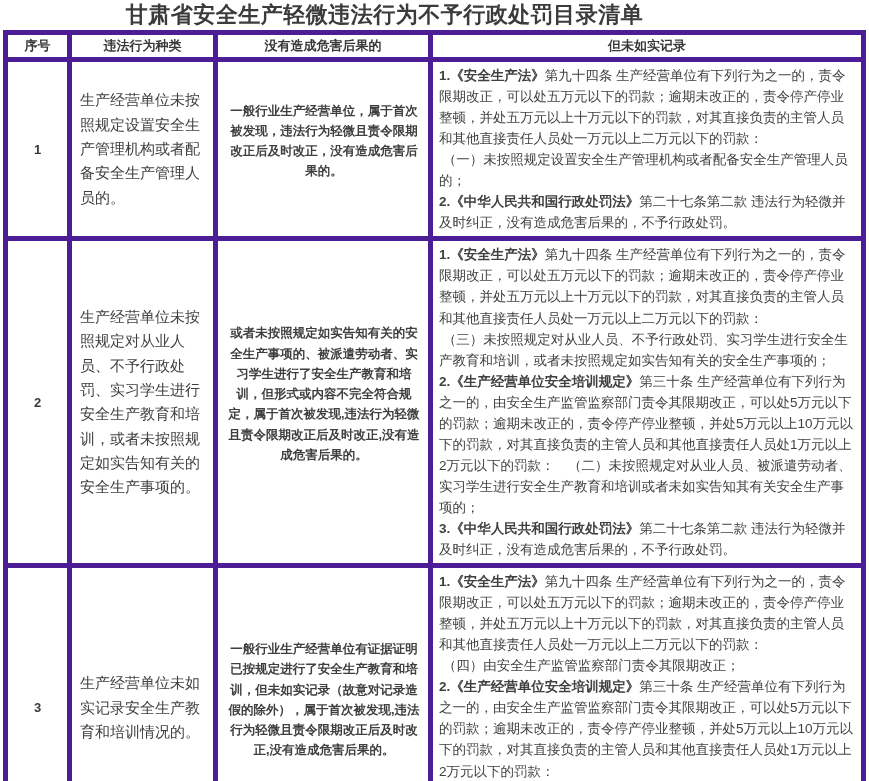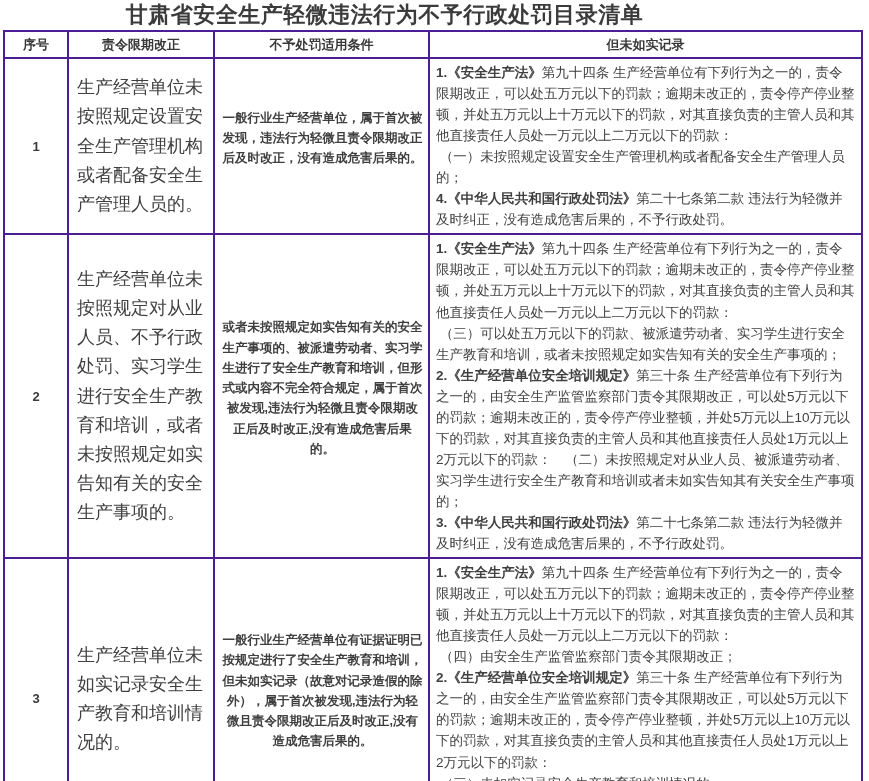--- a/index.html
+++ b/index.html
@@ -24,21 +24,21 @@
     border-collapse: collapse;
     table-layout: fixed;
     margin-left: 3px;
     width: 858px;
   }
   table.catalog col.c-num   { width: 64px; }
   table.catalog col.c-viol  { width: 146px; }
   table.catalog col.c-cond  { width: 215px; }
   table.catalog col.c-legal { width: 433px; }
   table.catalog th, table.catalog td {
-    border: 2px solid #4c1d95;
+    border: 5px solid #4c1d95;
     background: #ffffff;
   }
   table.catalog thead tr { height: 27px; }
   table.catalog th {
     font-size: 13px;
     font-weight: bold;
     color: #383838;
     text-align: center;
     vertical-align: middle;
     padding: 2px 4px;
@@ -50,21 +50,21 @@
   tbody tr:nth-child(4) { height: 160px; }
   td.num-cell {
     text-align: center;
     vertical-align: middle;
     font-size: 13px;
     font-weight: bold;
     color: #3a3a3a;
   }
   td.viol-cell {
     vertical-align: middle;
-    font-size: 18px;
+    font-size: 15px;
     line-height: 1.62;
     padding: 4px 5px 4px 8px;
     text-align: left;
   }
   td.cond-cell {
     vertical-align: middle;
     font-size: 12.5px;
     line-height: 1.62;
     padding: 4px 5px 20px 7px;
     text-align: center;
@@ -88,44 +88,44 @@
 <table class="catalog">
   <colgroup>
     <col class="c-num">
       <col class="c-viol">
       <col class="c-cond">
       <col class="c-legal">
   </colgroup>
   <thead>
     <tr>
       <th>序号</th>
-      <th>责令限期改正</th>
-      <th>不予处罚适用条件</th>
+      <th>违法行为种类</th>
+      <th>没有造成危害后果的</th>
       <th>但未如实记录</th>
     </tr>
   </thead>
   <tbody>
   <tr>
     <td class="num-cell">1</td>
     <td class="viol-cell">生产经营单位未按照规定设置安全生产管理机构或者配备安全生产管理人员的。</td>
     <td class="cond-cell">一般行业生产经营单位，属于首次被发现，违法行为轻微且责令限期改正后及时改正，没有造成危害后果的。</td>
     <td class="legal-cell">
           <div class="legal-seg"><b>1.《安全生产法》</b>第九十四条 生产经营单位有下列行为之一的，责令限期改正，可以处五万元以下的罚款；逾期未改正的，责令停产停业整顿，并处五万元以上十万元以下的罚款，对其直接负责的主管人员和其他直接责任人员处一万元以上二万元以下的罚款：</div>
           <div class="legal-seg"> （一）未按照规定设置安全生产管理机构或者配备安全生产管理人员的；</div>
-          <div class="legal-seg"><b>4.《中华人民共和国行政处罚法》</b>第二十七条第二款 违法行为轻微并及时纠正，没有造成危害后果的，不予行政处罚。</div>
+          <div class="legal-seg"><b>2.《中华人民共和国行政处罚法》</b>第二十七条第二款 违法行为轻微并及时纠正，没有造成危害后果的，不予行政处罚。</div>
         </td>
   </tr>
 
   <tr>
     <td class="num-cell">2</td>
     <td class="viol-cell">生产经营单位未按照规定对从业人员、不予行政处罚、实习学生进行安全生产教育和培训，或者未按照规定如实告知有关的安全生产事项的。</td>
     <td class="cond-cell">或者未按照规定如实告知有关的安全生产事项的、被派遣劳动者、实习学生进行了安全生产教育和培训，但形式或内容不完全符合规定，属于首次被发现,违法行为轻微且责令限期改正后及时改正,没有造成危害后果的。</td>
     <td class="legal-cell">
           <div class="legal-seg"><b>1.《安全生产法》</b>第九十四条 生产经营单位有下列行为之一的，责令限期改正，可以处五万元以下的罚款；逾期未改正的，责令停产停业整顿，并处五万元以上十万元以下的罚款，对其直接负责的主管人员和其他直接责任人员处一万元以上二万元以下的罚款：</div>
-          <div class="legal-seg"> （三）可以处五万元以下的罚款、被派遣劳动者、实习学生进行安全生产教育和培训，或者未按照规定如实告知有关的安全生产事项的；</div>
+          <div class="legal-seg"> （三）未按照规定对从业人员、不予行政处罚、实习学生进行安全生产教育和培训，或者未按照规定如实告知有关的安全生产事项的；</div>
           <div class="legal-seg"><b>2.《生产经营单位安全培训规定》</b>第三十条 生产经营单位有下列行为之一的，由安全生产监管监察部门责令其限期改正，可以处5万元以下的罚款；逾期未改正的，责令停产停业整顿，并处5万元以上10万元以下的罚款，对其直接负责的主管人员和其他直接责任人员处1万元以上2万元以下的罚款：　（二）未按照规定对从业人员、被派遣劳动者、实习学生进行安全生产教育和培训或者未如实告知其有关安全生产事项的；</div>
           <div class="legal-seg"><b>3.《中华人民共和国行政处罚法》</b>第二十七条第二款 违法行为轻微并及时纠正，没有造成危害后果的，不予行政处罚。</div>
         </td>
   </tr>
 
   <tr>
     <td class="num-cell">3</td>
     <td class="viol-cell">生产经营单位未如实记录安全生产教育和培训情况的。</td>
     <td class="cond-cell">一般行业生产经营单位有证据证明已按规定进行了安全生产教育和培训，但未如实记录（故意对记录造假的除外），属于首次被发现,违法行为轻微且责令限期改正后及时改正,没有造成危害后果的。</td>
     <td class="legal-cell">

